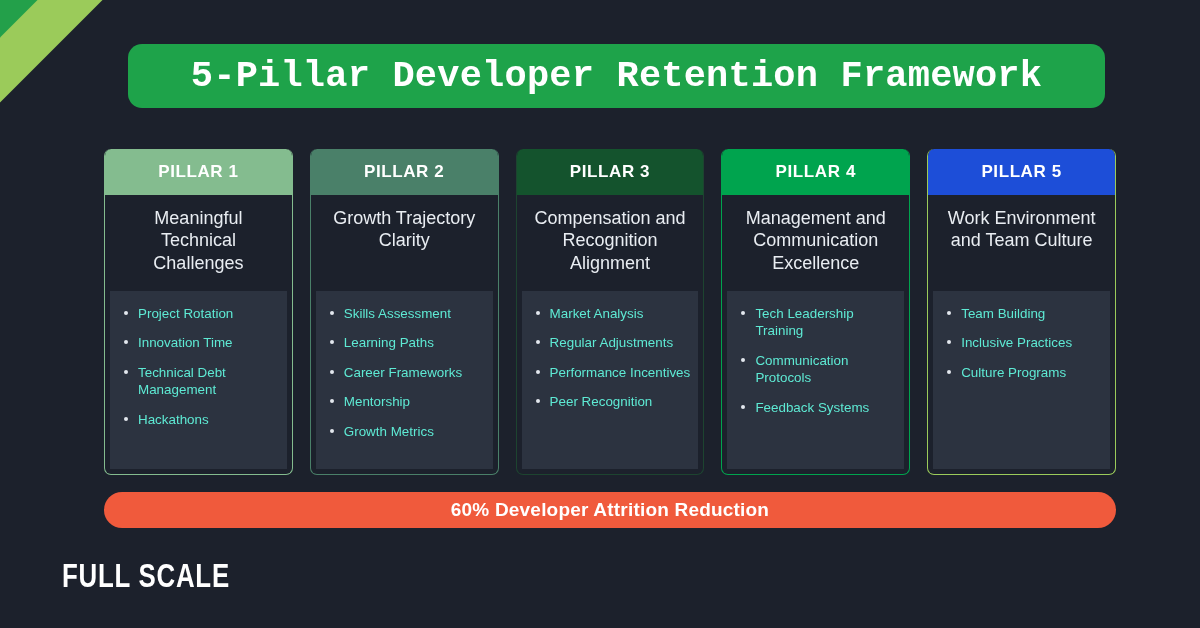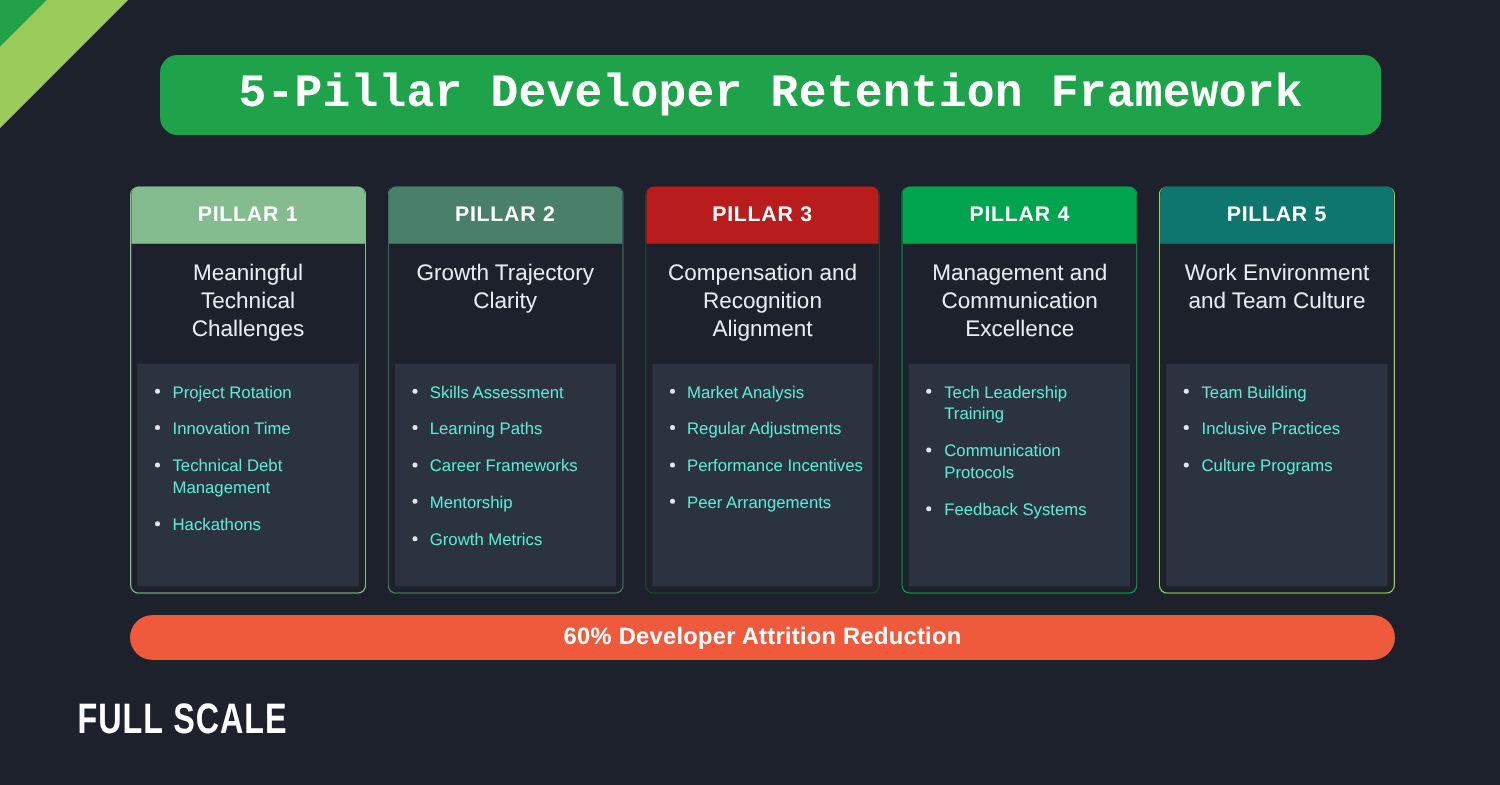--- a/index.html
+++ b/index.html
@@ -219,48 +219,48 @@
         <ul class="pillar-list">
           <li>Skills Assessment</li>
           <li>Learning Paths</li>
           <li>Career Frameworks</li>
           <li>Mentorship</li>
           <li>Growth Metrics</li>
         </ul>
       </div>
     </div>
     <div class="pillar-card" style="border-color: rgb(29, 68, 48);">
-      <div class="pillar-header" style="background: #b91c1c;">
+      <div class="pillar-header" style="background: #14532d;">
         <span class="pillar-header-label">PILLAR 3</span>
       </div>
       <div class="pillar-title">Compensation and Recognition Alignment</div>
       <div class="pillar-list-panel">
         <ul class="pillar-list">
           <li>Market Analysis</li>
           <li>Regular Adjustments</li>
           <li>Performance Incentives</li>
-          <li>Peer Arrangements</li>
+          <li>Peer Recognition</li>
         </ul>
       </div>
     </div>
     <div class="pillar-card" style="border-color: rgb(0, 164, 78);">
       <div class="pillar-header" style="background: rgb(0, 164, 78);">
         <span class="pillar-header-label">PILLAR 4</span>
       </div>
       <div class="pillar-title">Management and Communication Excellence</div>
       <div class="pillar-list-panel">
         <ul class="pillar-list">
           <li>Tech Leadership Training</li>
           <li>Communication Protocols</li>
           <li>Feedback Systems</li>
         </ul>
       </div>
     </div>
     <div class="pillar-card" style="border-color: rgb(155, 203, 90);">
-      <div class="pillar-header" style="background: #0f766e;">
+      <div class="pillar-header" style="background: #1d4ed8;">
         <span class="pillar-header-label">PILLAR 5</span>
       </div>
       <div class="pillar-title">Work Environment and Team Culture</div>
       <div class="pillar-list-panel">
         <ul class="pillar-list">
           <li>Team Building</li>
           <li>Inclusive Practices</li>
           <li>Culture Programs</li>
         </ul>
       </div>

